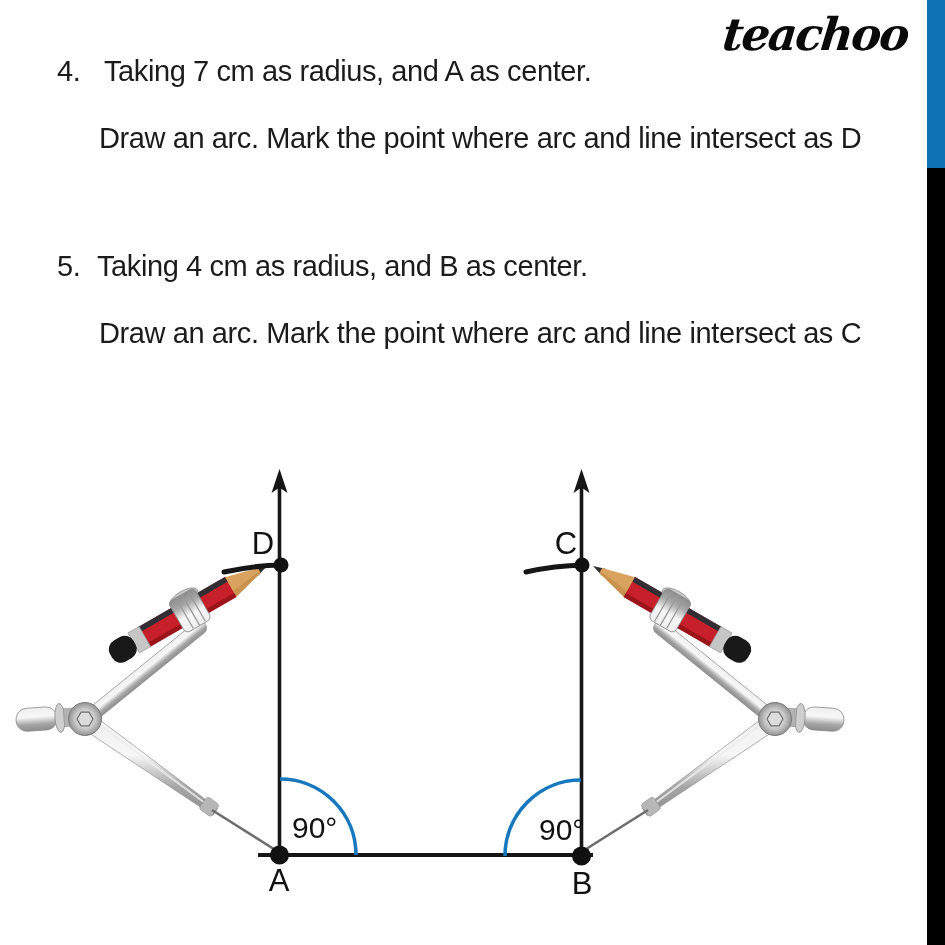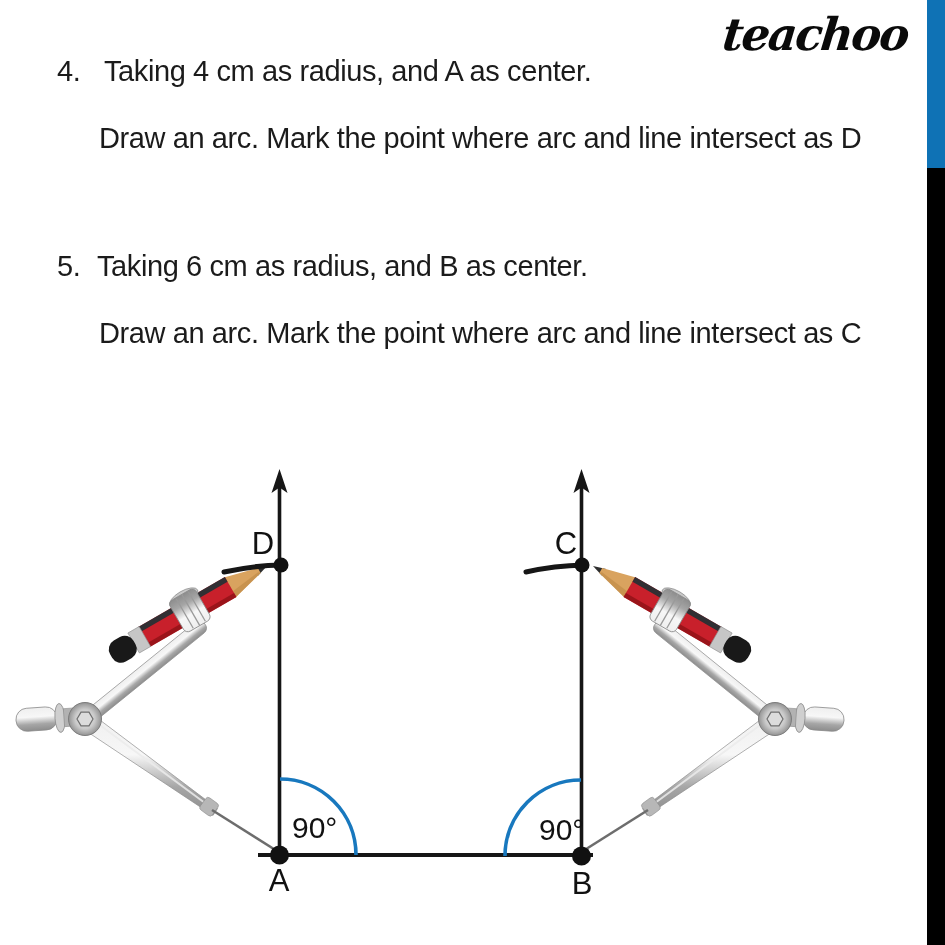--- a/index.html
+++ b/index.html
@@ -42,25 +42,25 @@
 </style>
 </head>
 <body>
 
 <div class="edge-bar blue"></div>
 <div class="edge-bar black"></div>
 
 <div class="logo">teachoo</div>
 
 <div class="step-num" style="left:57px;  top:53px;">4.</div>
-<div class="step-text" style="left:104px; top:53px;">Taking 4 cm as radius, and A as center.</div>
+<div class="step-text" style="left:104px; top:53px;">Taking 7 cm as radius, and A as center.</div>
 <div class="step-text" style="left:99px;  top:120px;">Draw an arc. Mark the point where arc and line intersect as D</div>
 
 <div class="step-num" style="left:57px;  top:248px;">5.</div>
-<div class="step-text" style="left:97px;  top:248px;">Taking 6 cm as radius, and B as center.</div>
+<div class="step-text" style="left:97px;  top:248px;">Taking 4 cm as radius, and B as center.</div>
 <div class="step-text" style="left:99px;  top:315px;">Draw an arc. Mark the point where arc and line intersect as C</div>
 
 <svg id="diagram" viewBox="0 0 945 945">
   <defs>
     <linearGradient id="metalV" x1="0" y1="0" x2="0" y2="1">
       <stop offset="0" stop-color="#efefef"></stop>
       <stop offset="0.4" stop-color="#f7f7f7"></stop>
       <stop offset="0.72" stop-color="#a6a6a6"></stop>
       <stop offset="1" stop-color="#8d8d8d"></stop>
     </linearGradient>

